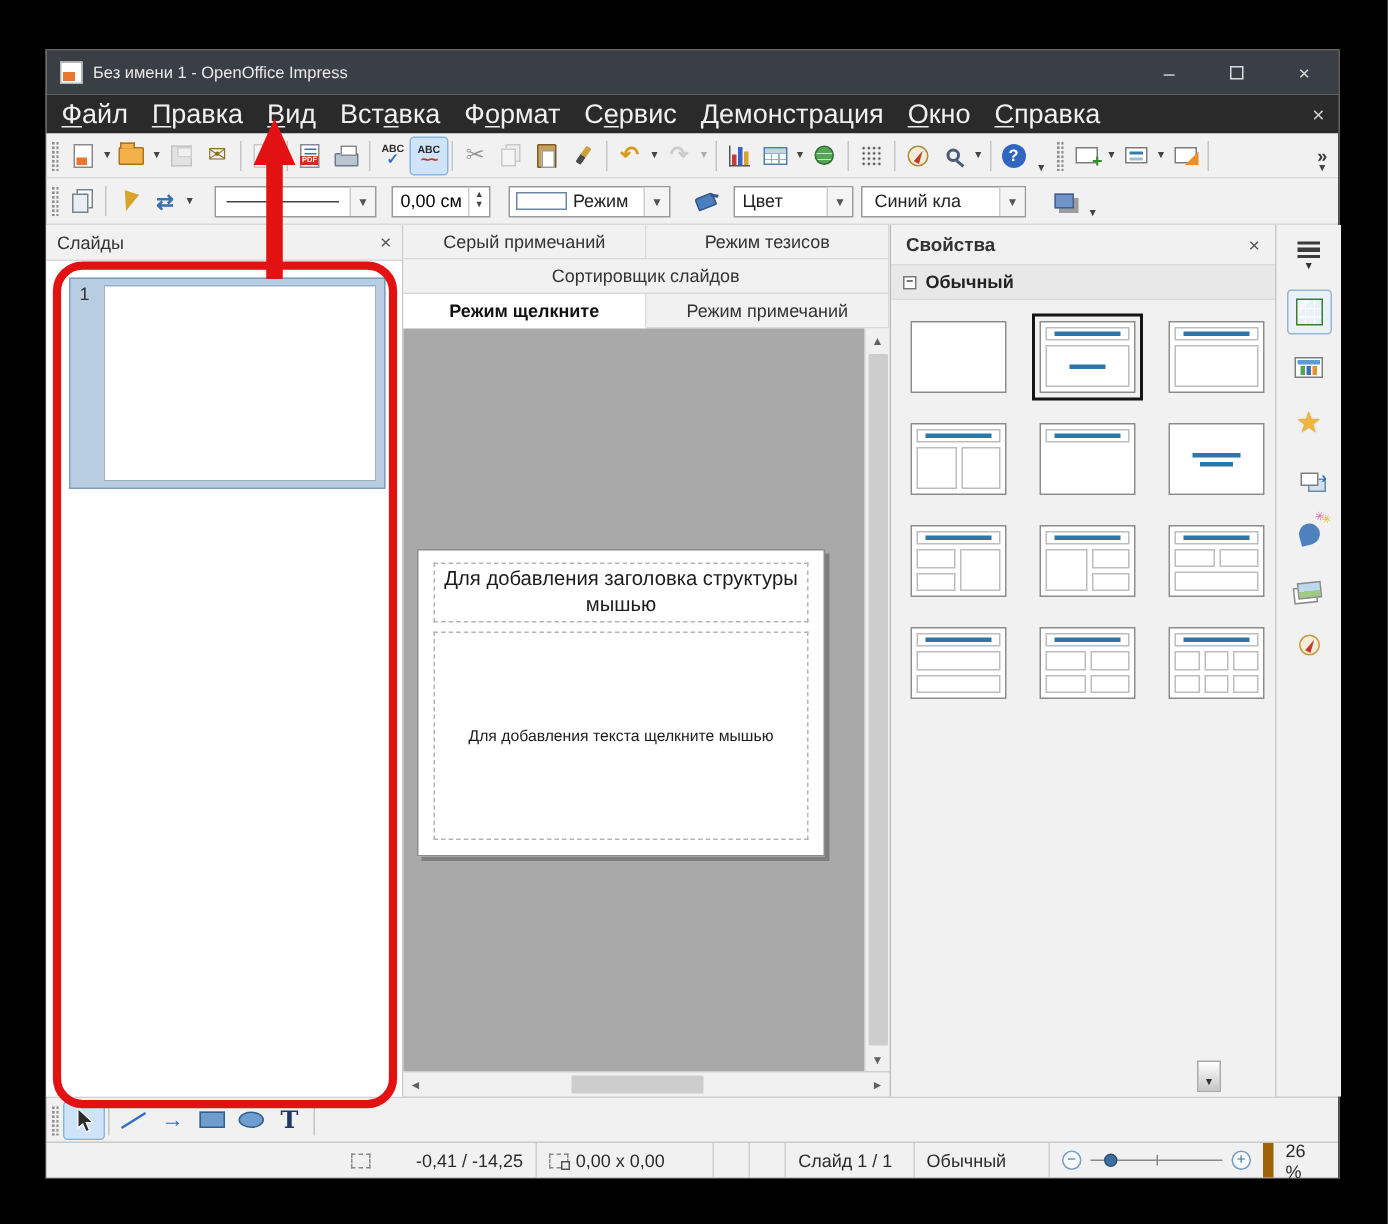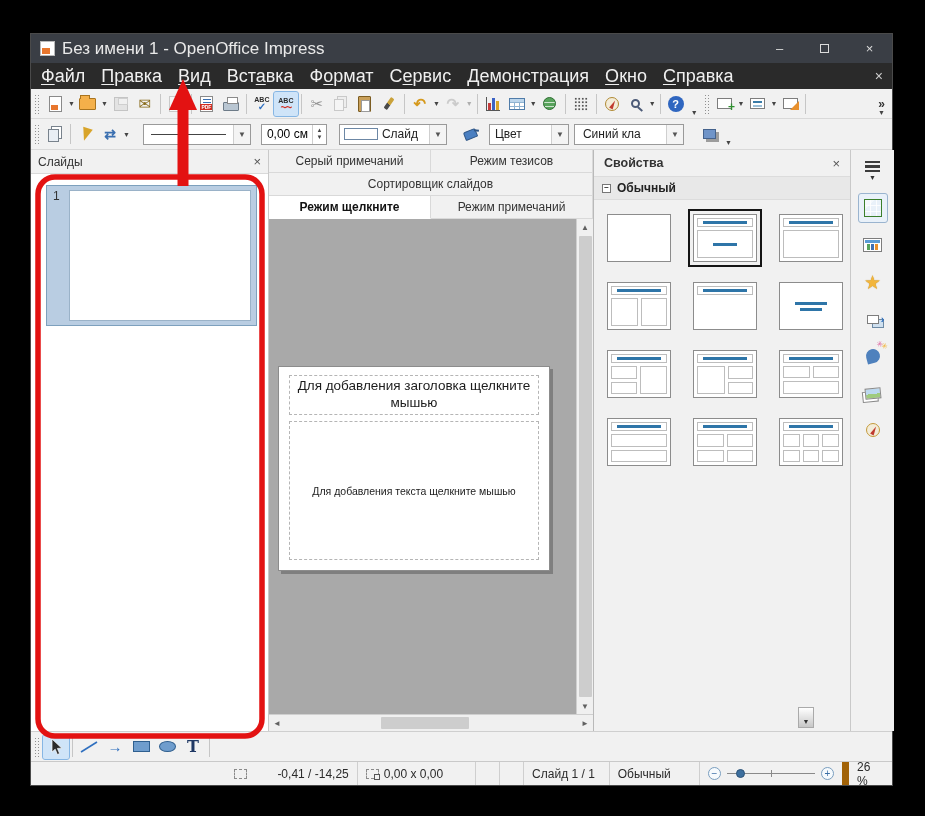--- a/index.html
+++ b/index.html
@@ -8,21 +8,21 @@
   body { position:relative; }
 
   
   .window { position:absolute; left:30px; top:33px; width:863px; height:753px;
             display:flex; flex-direction:column; background:#f1f1f1; border:1px solid #4a4a4a; }
 
   
   .titlebar { height:29px; background:#3a3e45; display:flex; align-items:center; flex:0 0 29px; }
   .app-icon { width:15px; height:15px; margin:0 7px 0 9px; background:#fff; border:1px solid #b9b9b9; position:relative; }
   .app-icon::after { content:""; position:absolute; left:1px; bottom:1px; width:8px; height:6px; background:#e8762d; }
-  .title-text { color:#e9e9e9; font-size:17px; }
+  .title-text { color:#e9e9e9; font-size:11px; }
   .win-controls { margin-left:auto; display:flex; height:100%; }
   .win-btn { width:45px; height:100%; display:flex; align-items:center; justify-content:center; color:#dcdcdc; font-size:13px; }
   .wb-max i { display:block; width:9px; height:9px; border:1px solid #dcdcdc; }
 
   
   .menubar { height:26px; background:#2a2a2a; display:flex; align-items:center; flex:0 0 26px; padding-left:2px; }
   .menu-item { color:#f0f0f0; font-size:18px; padding:4px 8px; }
   .menu-item u { text-decoration:underline; text-underline-offset:2px; }
   .menu-close { margin-left:auto; color:#cfcfcf; font-size:14px; padding:0 9px; }
 
@@ -373,21 +373,21 @@
     <span class="spinner">
       <span class="val">0,00 см</span>
       <span class="spin">
           <span>▲</span>
           <span>▼</span>
         </span>
     </span>
     <span style="width:12px;"></span>
     <span class="combo combo-color">
       <span class="sw"></span>
-      <span class="label">Слайд</span>
+      <span class="label">Режим</span>
       <span class="arrowbox">▼</span>
     </span>
     <span style="width:12px;"></span>
     <span class="tbi i-can">
         <span class="can"></span>
       </span>
     <span style="width:6px;"></span>
     <span class="combo combo-filltype">
       <span>Цвет</span>
       <span class="arrowbox">▼</span>
@@ -432,21 +432,21 @@
           <div class="tab">Сортировщик слайдов</div>
         </div>
         <div class="tabrow">
           <div class="tab active">Режим щелкните</div>
           <div class="tab">Режим примечаний</div>
         </div>
       </div>
       <div class="canvas-wrap">
         <div class="canvas">
           <div class="slide-canvas">
-            <div class="ph ph-title">Для добавления заголовка щелкните мышью</div>
+            <div class="ph ph-title">Для добавления заголовка структуры мышью</div>
             <div class="ph ph-body">Для добавления текста щелкните мышью</div>
           </div>
         </div>
         <div class="vscroll">
           <span class="scroll-arrow">▲</span>
           <span class="vthumb"></span>
           <span class="scroll-arrow">▼</span>
         </div>
       </div>
       <div class="hscroll">

